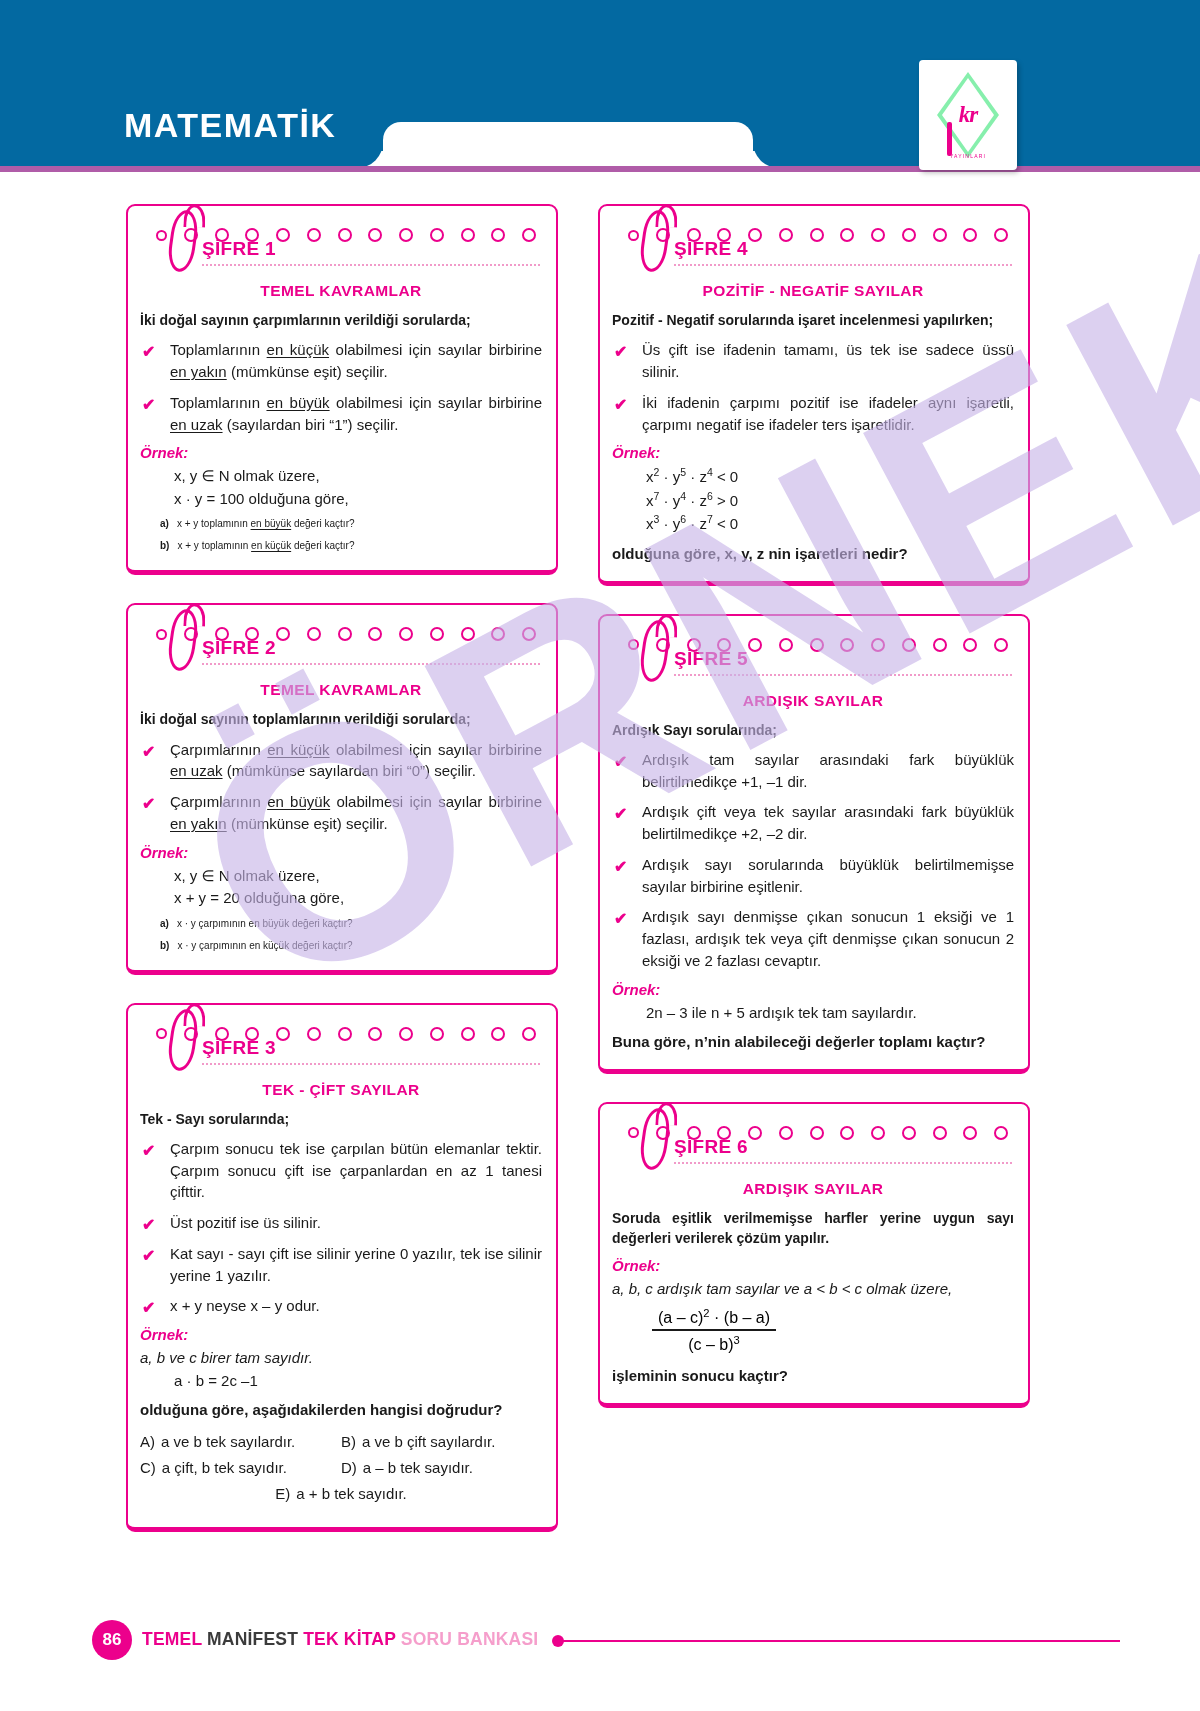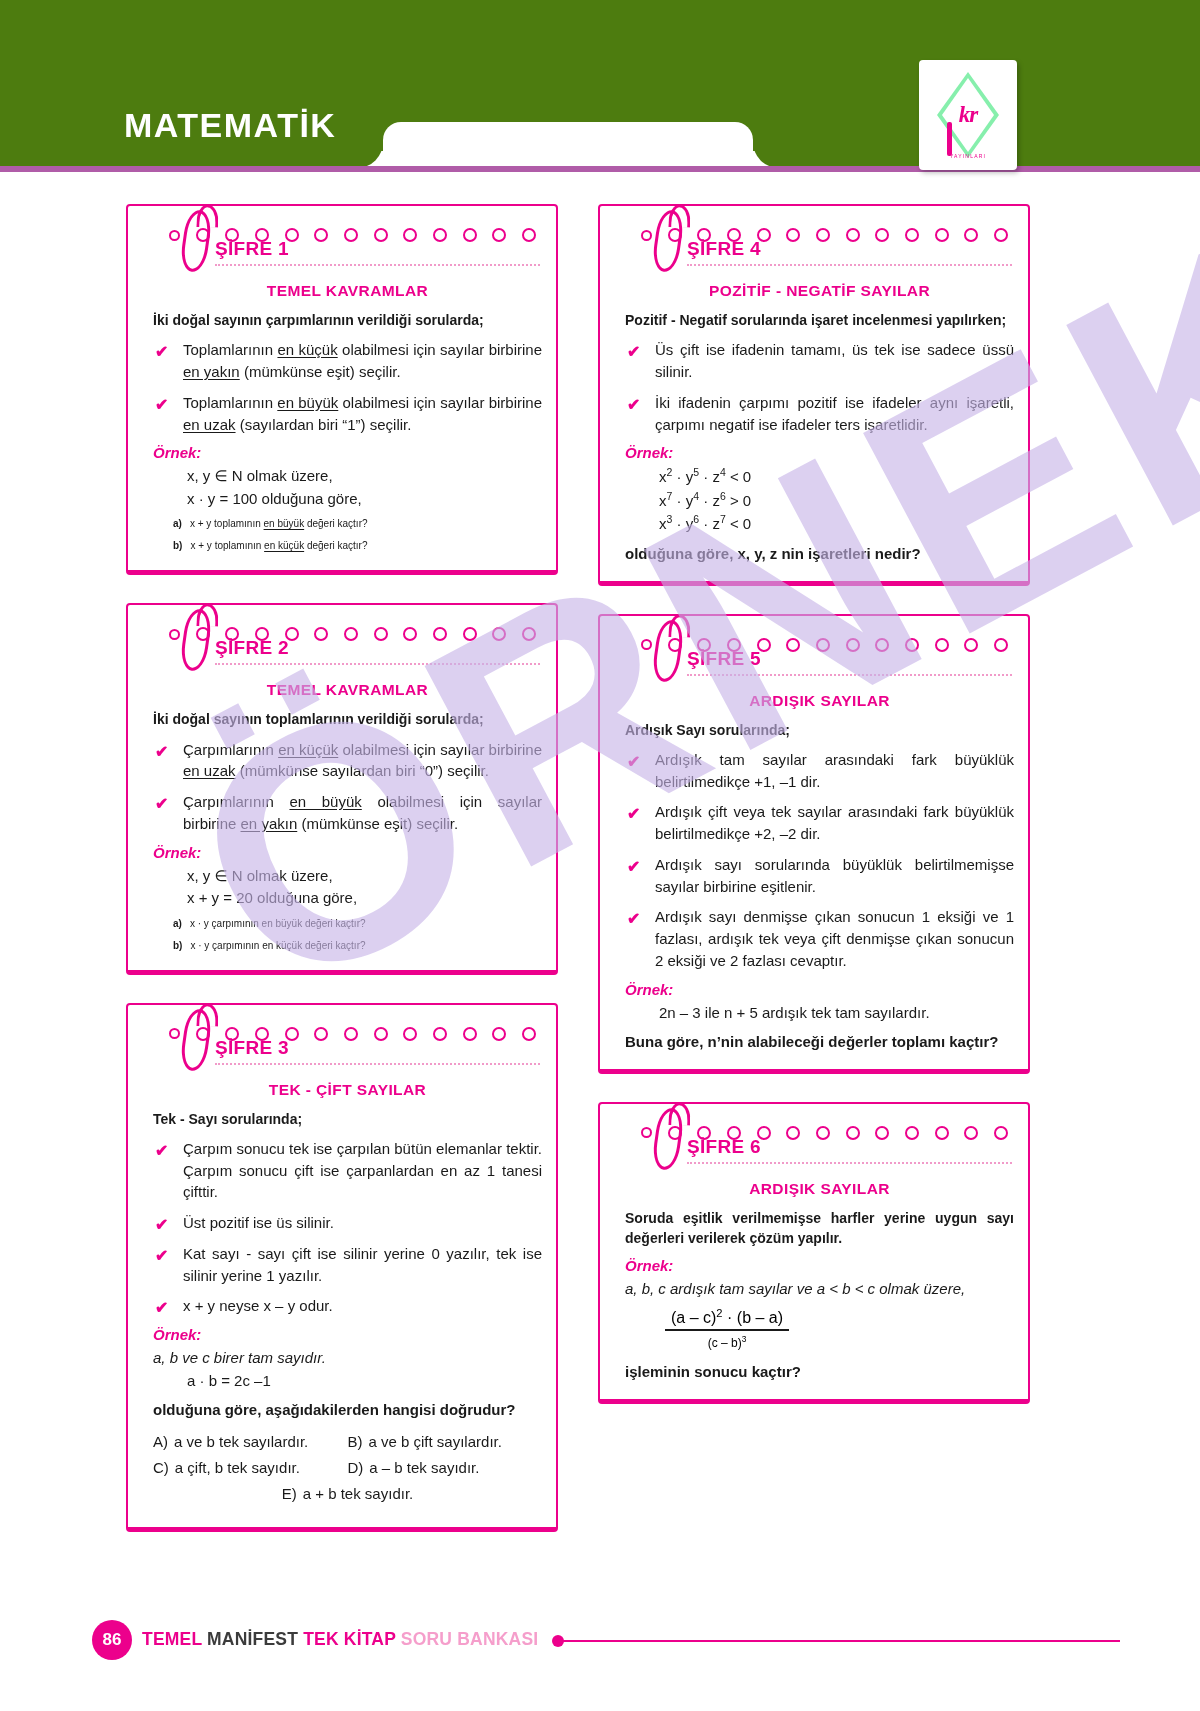--- a/index.html
+++ b/index.html
@@ -7,21 +7,21 @@
     width: 1200px; height: 1711px;
     background: #ffffff;
     font-family: "Liberation Sans", sans-serif;
     overflow: hidden;
   }
   .page { position: relative; width: 1200px; height: 1711px; background:#fff; }
 
   
   .header-band {
     position: absolute; left:0; top:0; width:1200px; height:166px;
-    background: #4d7c0f;
+    background: #0369a1;
   }
   .header-title {
     position:absolute; left:124px; top:106px;
     font-size: 34px; font-weight: 800; color:#ffffff;
     letter-spacing: 1.5px; font-family:"Liberation Sans", sans-serif;
   }
   .header-notch {
     position:absolute; left:383px; top:122px; width:370px; height:46px;
     background:#ffffff;
     border-radius: 18px 18px 0 0;
@@ -87,24 +87,24 @@
 
   
   .col { position:absolute; width:432px; z-index: 2;}
   .col-left  { left:126px; top:204px; }
   .col-right { left:598px; top:204px; }
 
   
   .card{
     position:relative; background:#ffffff;
     border:2px solid #ec008c;
-    border-radius: 4px;
+    border-radius: 9px;
     border-bottom-width:5px;
     margin-bottom:28px;
-    padding: 10px 14px 16px 25px;
+    padding: 10px 14px 16px 12px;
   }
   .card .spiral{
     position:relative; height:48px; margin: 2px 0 0 0;
   }
   .holes{
     position:absolute; left:16px; top:10px; right:6px;
     display:flex; justify-content:space-between; align-items:center;
   }
   .hole{
     width:14px; height:14px; border-radius:50%;
@@ -181,21 +181,21 @@
 
   sup{ font-size:0.70em; vertical-align: super; }
 
   
   .frac-wrap{
     display:inline-block; text-align:center; vertical-align:middle;
     margin-left:40px; margin-top:6px; margin-bottom:4px;
   }
   .frac-num{ padding:0 6px 2px 6px; font-size:16px;}
   .frac-bar{ height:1.6px; background:#1a1a1a; }
-  .frac-den{ padding:3px 6px 0 6px; font-size:12px;}
+  .frac-den{ padding:3px 6px 0 6px; font-size:16px;}
 
   
   .footer{
     position:absolute; left:0; top:1620px; width:1132px; height:60px;
   }
   .pagebubble{
     position:absolute; left:92px; top:0px;
     width:40px; height:40px; border-radius:50%;
     background:#ec008c; color:#ffffff;
     display:flex; align-items:center; justify-content:center;

